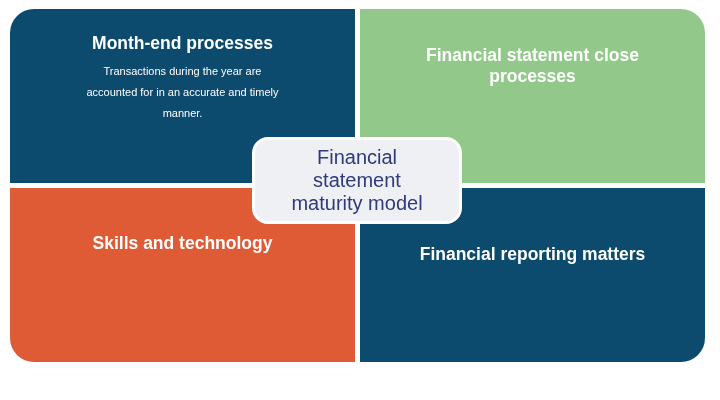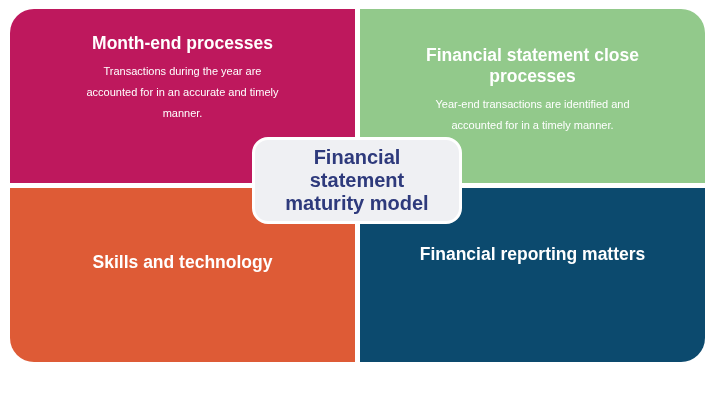--- a/index.html
+++ b/index.html
@@ -12,23 +12,23 @@
     position: relative;
   }
   .diagram { position: absolute; inset: 0; }
 
   .quad {
     position: absolute;
     width: 345px; height: 174px;
     color: #ffffff;
     text-align: center;
   }
-  .quad-tl { left: 10px;  top: 9px;   background: #be185d; border-radius: 24px 0 0 0; padding: 24px 14px 0; }
+  .quad-tl { left: 10px;  top: 9px;   background: #0c4a6e; border-radius: 24px 0 0 0; padding: 24px 14px 0; }
   .quad-tr { left: 360px; top: 9px;   background: #92C98B; border-radius: 0 24px 0 0; padding: 36px 10px 0; }
-  .quad-bl { left: 10px;  top: 188px; background: #DE5B36; border-radius: 0 0 0 24px; padding: 64px 10px 0; }
+  .quad-bl { left: 10px;  top: 188px; background: #DE5B36; border-radius: 0 0 0 24px; padding: 45px 10px 0; }
   .quad-br { left: 360px; top: 188px; background: #0c4a6e; border-radius: 0 0 24px 0; padding: 56px 8px 0; }
 
   .quad h2 {
     margin: 0 0 7px 0;
     font-size: 17.5px;
     line-height: 21px;
     font-weight: bold;
     white-space: pre-line;
   }
   .quad p {
@@ -46,42 +46,40 @@
     border: 3px solid #ffffff;
     border-radius: 16px;
     display: flex;
     align-items: center;
     justify-content: center;
   }
   .center-box span {
     color: #2E3A7C;
     font-size: 20px;
     line-height: 23px;
-    font-weight: bold;
+    font-weight: normal;
     text-align: center;
     white-space: pre-line;
   }
 </style>
 </head>
 <body>
 
 <div class="diagram">
 
   <section class="quad quad-tl">
     <h2>Month-end processes</h2>
     <p>Transactions during the year are
 accounted for in an accurate and timely
 manner.</p>
   </section>
 
   <section class="quad quad-tr">
     <h2>Financial statement close
 processes</h2>
-    <p>Year-end transactions are identified and
-accounted for in a timely manner.</p>
   </section>
 
   <section class="quad quad-bl">
     <h2>Skills and technology</h2>
   </section>
 
   <section class="quad quad-br">
     <h2>Financial reporting matters</h2>
   </section>
 

